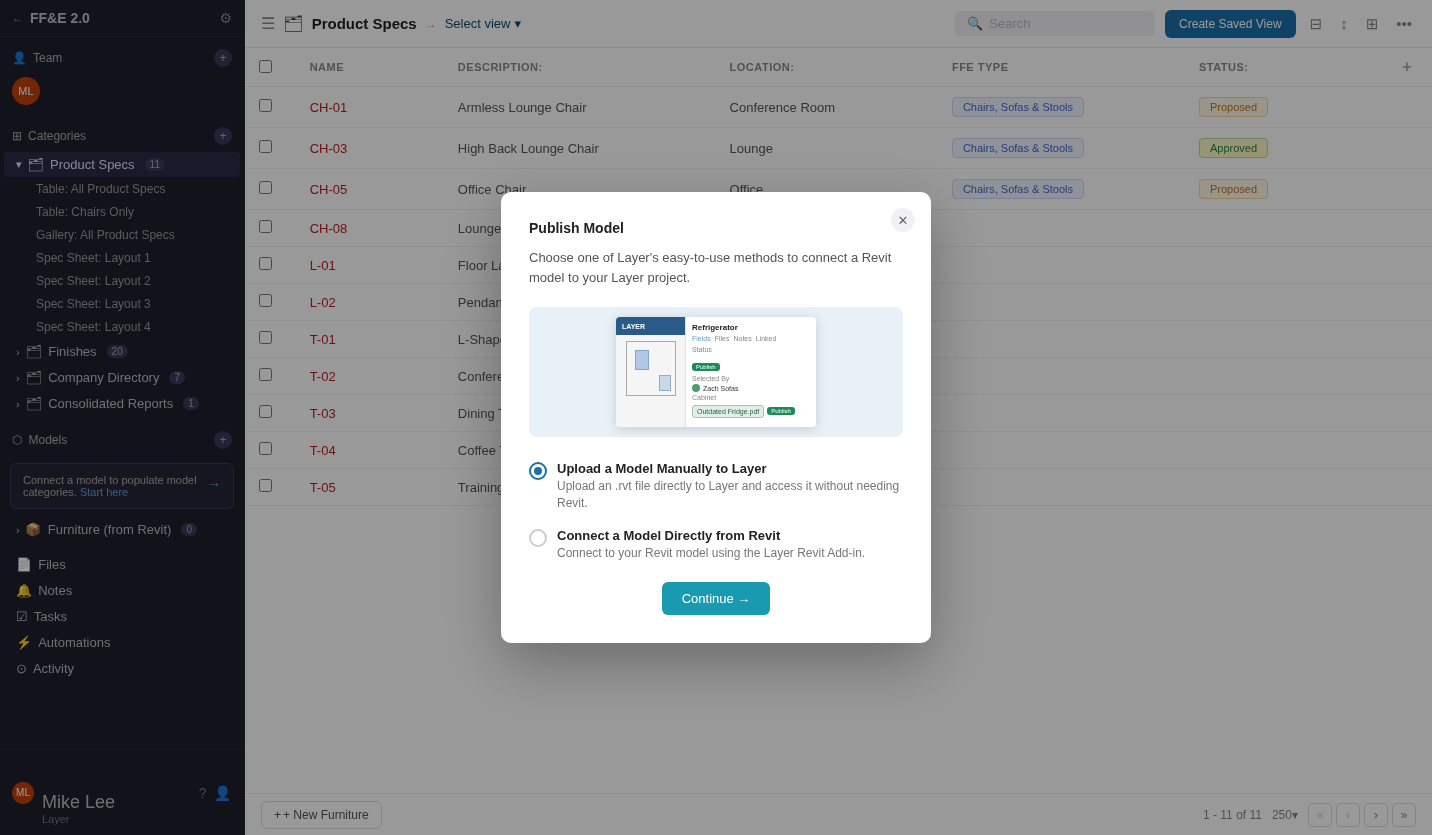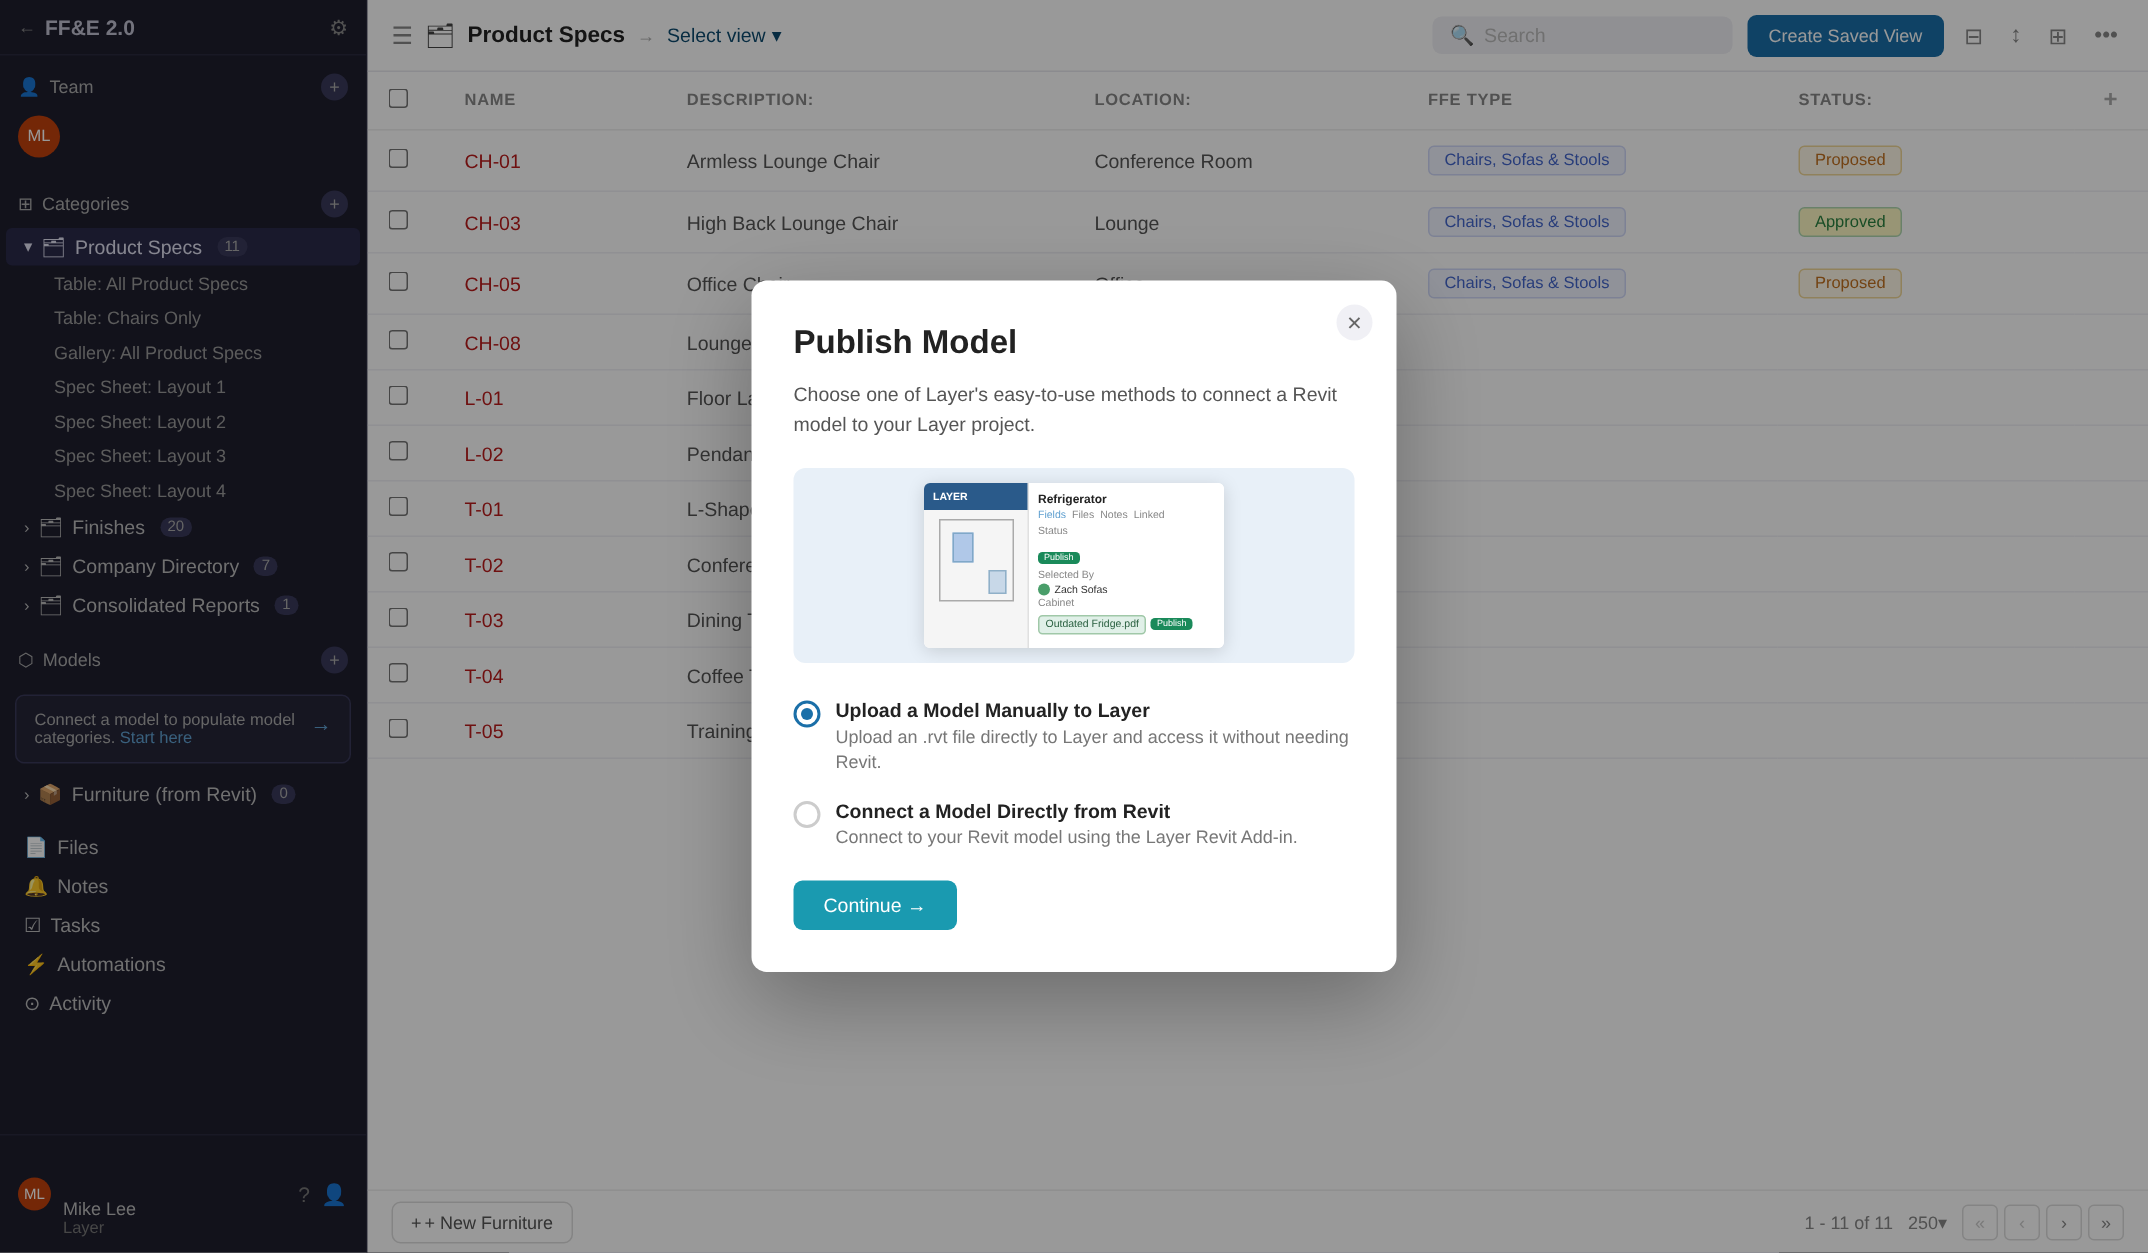--- a/index.html
+++ b/index.html
@@ -28,21 +28,21 @@
     .avatar-circle.small { width: 22px; height: 22px; font-size: 10px; }
 
     .team-row { display: flex; align-items: center; justify-content: space-between; padding: 8px 12px; }
 
     .model-connect-box { margin: 8px 10px; background: #252538; border: 1px solid #3a3a5a; border-radius: 6px; padding: 10px 12px; font-size: 11px; color: #aaa; display: flex; align-items: flex-start; justify-content: space-between; gap: 6px; }
     .model-connect-text a { color: #60a0d0; text-decoration: none; }
     .model-connect-arrow { color: #60a0d0; font-size: 14px; cursor: pointer; }
 
     .sidebar-footer { margin-top: auto; padding: 10px 12px; border-top: 1px solid #2a2a3e; display: flex; align-items: center; justify-content: space-between; }
     .sidebar-footer-left { display: flex; align-items: center; gap: 8px; }
-    .sidebar-footer-name { font-size: 12px; color: #bbb; font-weight: 500; margin-top: 32px; }
+    .sidebar-footer-name { font-size: 18px; color: #bbb; font-weight: 500; margin-top: 32px; }
     .sidebar-footer-sub { font-size: 11px; color: #777; }
     .sidebar-footer-icons { display: flex; gap: 8px; color: #777; font-size: 14px; cursor: pointer; }
 
     
     .main { flex: 1; display: flex; flex-direction: column; background: #f5f5f7; overflow: hidden; }
 
     
     .topbar { display: flex; align-items: center; justify-content: space-between; padding: 0 16px; height: 48px; background: white; border-bottom: 1px solid #e8e8ee; flex-shrink: 0; }
     .topbar-left { display: flex; align-items: center; gap: 8px; font-size: 14px; color: #444; }
     .topbar-icon { font-size: 16px; }
@@ -75,21 +75,21 @@
     .bottom-bar { display: flex; align-items: center; justify-content: space-between; padding: 8px 16px; background: white; border-top: 1px solid #eee; height: 42px; flex-shrink: 0; }
     .new-furniture-btn { display: flex; align-items: center; gap: 6px; background: white; border: 1px solid #ddd; border-radius: 6px; padding: 6px 12px; font-size: 12px; color: #555; cursor: pointer; }
     .bottom-right { display: flex; align-items: center; gap: 10px; font-size: 12px; color: #888; }
     .pagination-arrows { display: flex; gap: 4px; }
     .pagination-arrow { width: 24px; height: 24px; border: 1px solid #ddd; border-radius: 4px; display: flex; align-items: center; justify-content: center; cursor: pointer; font-size: 12px; color: #888; background: white; }
     .pagination-arrow.disabled { color: #ccc; cursor: default; }
 
     
     .modal-overlay { position: fixed; top: 0; left: 0; width: 1432px; height: 835px; background: rgba(0,0,0,0.4); display: flex; align-items: center; justify-content: center; z-index: 1000; }
     .modal { background: white; border-radius: 10px; width: 430px; padding: 28px; position: relative; box-shadow: 0 20px 60px rgba(0,0,0,0.3); }
-    .modal-title { font-size: 22px; font-weight: 700; color: #222; margin-bottom: 12px; }
+    .modal-title { font-size: 14px; font-weight: 700; color: #222; margin-bottom: 12px; }
     .modal-desc { font-size: 13px; color: #555; margin-bottom: 20px; line-height: 1.5; }
     .modal-close { position: absolute; top: 16px; right: 16px; width: 24px; height: 24px; border-radius: 50%; background: #f0f0f5; display: flex; align-items: center; justify-content: center; cursor: pointer; font-size: 13px; color: #666; border: none; }
     .modal-preview { background: #e8f0f8; border-radius: 8px; height: 130px; margin-bottom: 24px; display: flex; align-items: center; justify-content: center; overflow: hidden; }
     .modal-preview-inner { width: 200px; height: 110px; background: white; border-radius: 4px; box-shadow: 0 2px 12px rgba(0,0,0,0.15); display: flex; overflow: hidden; position: relative; }
     .preview-left { width: 70px; background: #f5f5f5; border-right: 1px solid #e0e0e0; display: flex; flex-direction: column; }
     .preview-left-header { background: #2a5a8a; height: 18px; display: flex; align-items: center; padding: 0 6px; }
     .preview-left-header-text { font-size: 7px; color: white; font-weight: 600; }
     .preview-left-content { flex: 1; padding: 4px; }
     .preview-floor-rect { width: 50px; height: 55px; border: 1px solid #aaa; margin: 2px auto; position: relative; display: flex; align-items: center; justify-content: center; }
     .preview-item-rect { width: 14px; height: 20px; background: #b0c8e8; border: 1px solid #80a8c8; position: absolute; top: 8px; left: 8px; }
@@ -101,21 +101,21 @@
     .preview-cabinet { background: #e0f0e8; border: 1px solid #a0c8a8; font-size: 7px; padding: 2px 4px; border-radius: 3px; margin-top: 2px; color: #2a6040; }
 
     .radio-option { display: flex; align-items: flex-start; gap: 10px; margin-bottom: 16px; cursor: pointer; }
     .radio-circle { width: 18px; height: 18px; border-radius: 50%; border: 2px solid #1a6fa8; display: flex; align-items: center; justify-content: center; flex-shrink: 0; margin-top: 1px; }
     .radio-circle.selected { border-color: #1a6fa8; background: white; }
     .radio-circle.selected::after { content: ''; width: 8px; height: 8px; border-radius: 50%; background: #1a6fa8; }
     .radio-circle.unselected { border-color: #ccc; }
     .radio-label { font-size: 13px; font-weight: 600; color: #222; margin-bottom: 2px; }
     .radio-desc { font-size: 12px; color: #777; line-height: 1.4; }
 
-    .modal-footer { display: flex; justify-content: flex-start; margin-top: 20px; }
+    .modal-footer { display: flex; justify-content: center; margin-top: 20px; }
     .btn-continue { background: #1a9ab0; color: white; border: none; border-radius: 6px; padding: 9px 20px; font-size: 13px; font-weight: 500; cursor: pointer; display: flex; align-items: center; gap: 6px; }
   </style>
 </head>
 <body>
 
 <div class="sidebar">
 
   <div class="sidebar-header">
     <div class="sidebar-logo">
       <span style="color:#888;font-size:12px;">←</span>

